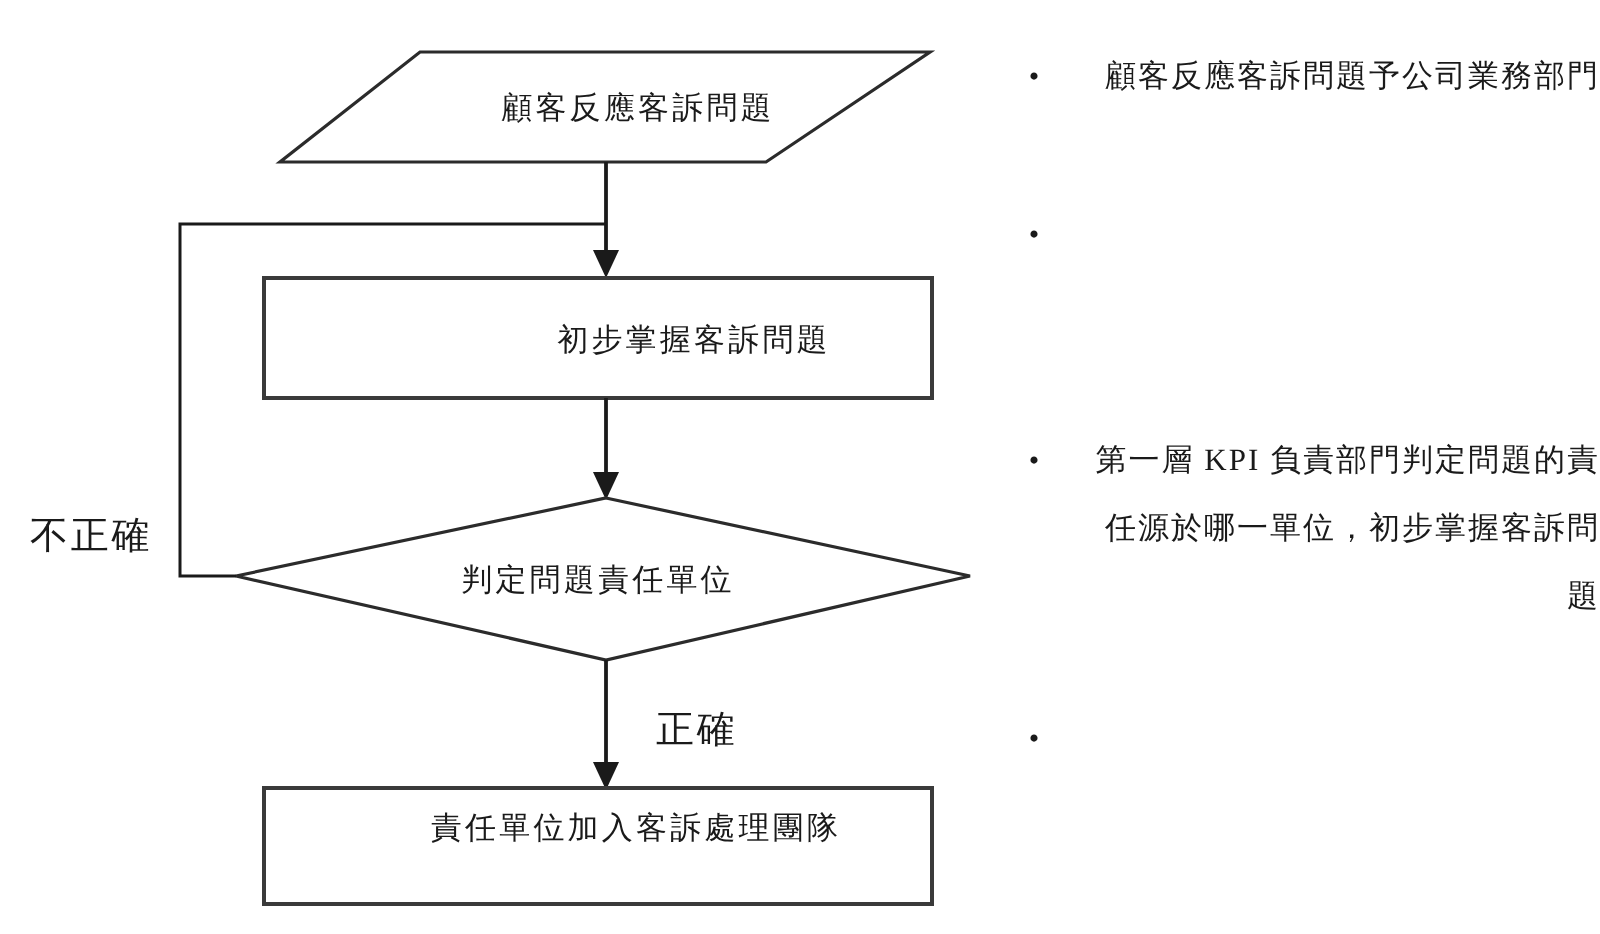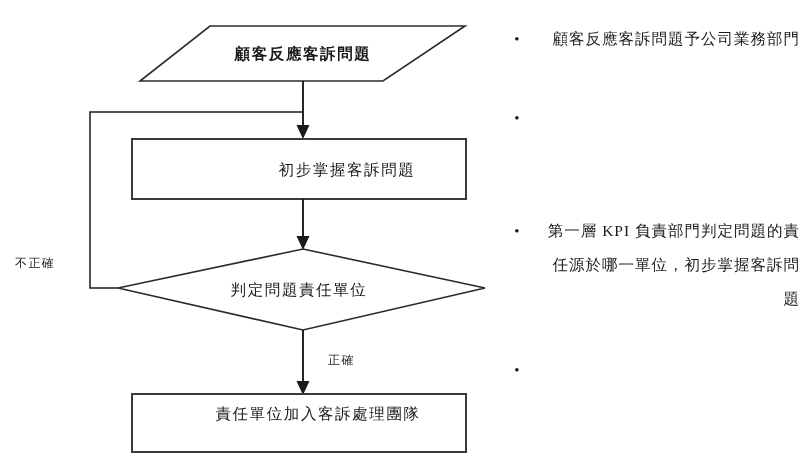--- a/index.html
+++ b/index.html
@@ -59,21 +59,21 @@
     position: absolute;
     font-size: 15.5px;
     letter-spacing: 1.6px;
     color: #1a1a1a;
     white-space: nowrap;
     text-align: center;
     font-family: "Liberation Serif", "DejaVu Serif", serif;
   }
   .edge-label {
     position: absolute;
-    font-size: 12px;
+    font-size: 19px;
     letter-spacing: 1.4px;
     color: #1a1a1a;
     white-space: nowrap;
     font-family: "Liberation Serif", "DejaVu Serif", serif;
   }
   #notes-list {
     position: absolute;
     left: 500px;
     top: 22px;
     width: 300px;
@@ -125,21 +125,21 @@
     <polygon class="shape-stroke" points="303,249 485,288 303,330 118,288"></polygon>
 
     <path class="conn-thin" d="M118,288 L90,288 L90,112 L303,112"></path>
 
     <path class="conn" d="M303,330 L303,385"></path>
     <polygon class="arrowhead" points="303,395 296.5,381 309.5,381"></polygon>
 
     <rect class="rect-stroke" x="132" y="394" width="334" height="58"></rect>
   </svg>
 
-  <div class="node-label" style="left:140px; top:44px; width:326px;font-weight:bold;">顧客反應客訴問題</div>
+  <div class="node-label" style="left:156px; top:44px; width:326px;">顧客反應客訴問題</div>
 
   <div class="node-label" style="left:132px; top:160px; width:334px;padding-left:48px;">初步掌握客訴問題</div>
 
   <div class="node-label" style="left:146px; top:280px; width:306px;">判定問題責任單位</div>
 
   <div class="node-label" style="left:132px; top:404px; width:372px;">責任單位加入客訴處理團隊</div>
 
   <div class="edge-label" style="left:15px; top:255px;">不正確</div>
 
   <div class="edge-label" style="left:328px; top:352px;">正確</div>

